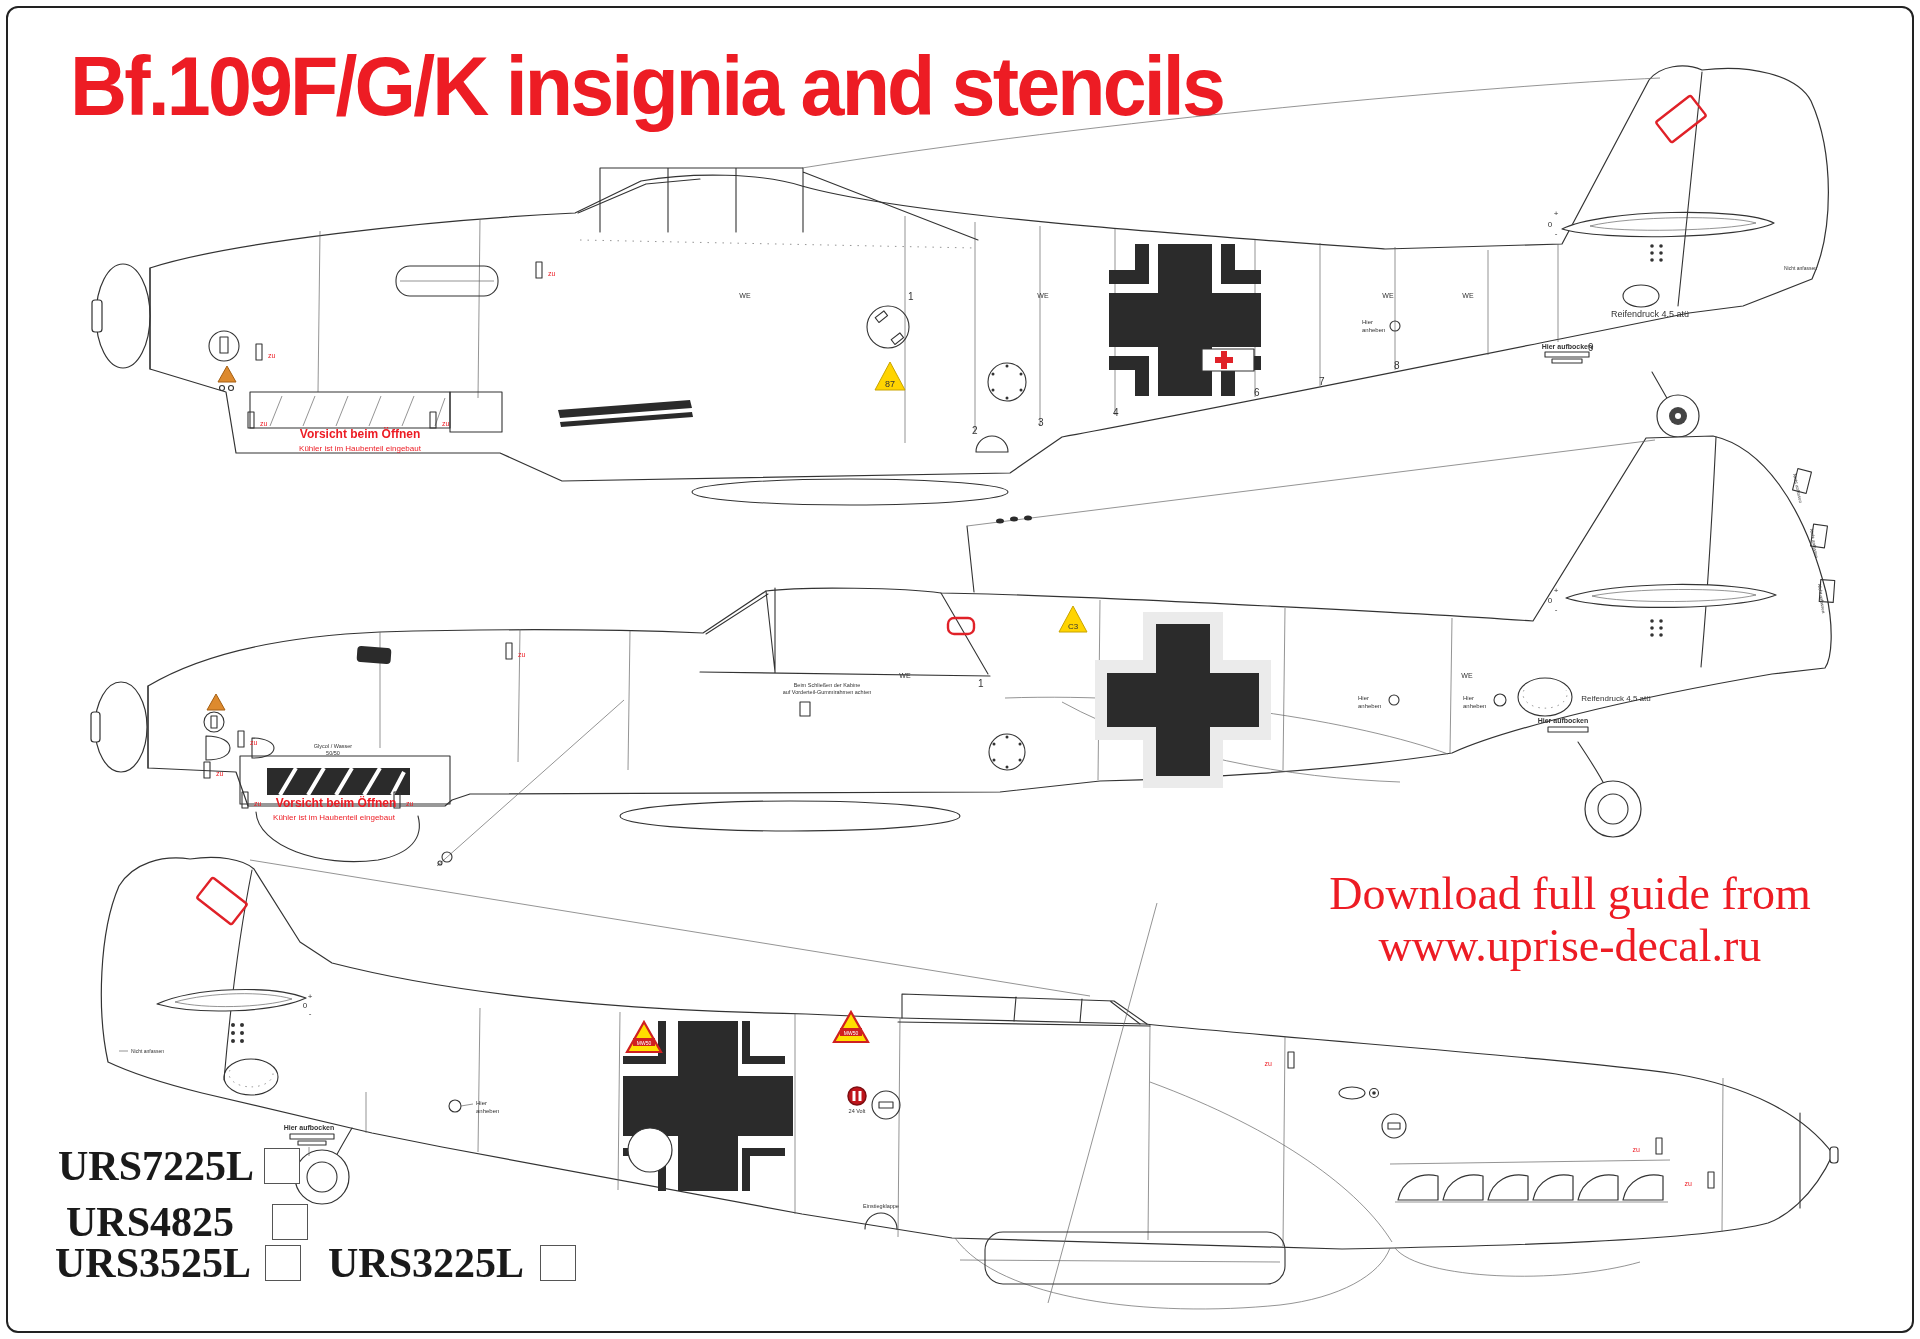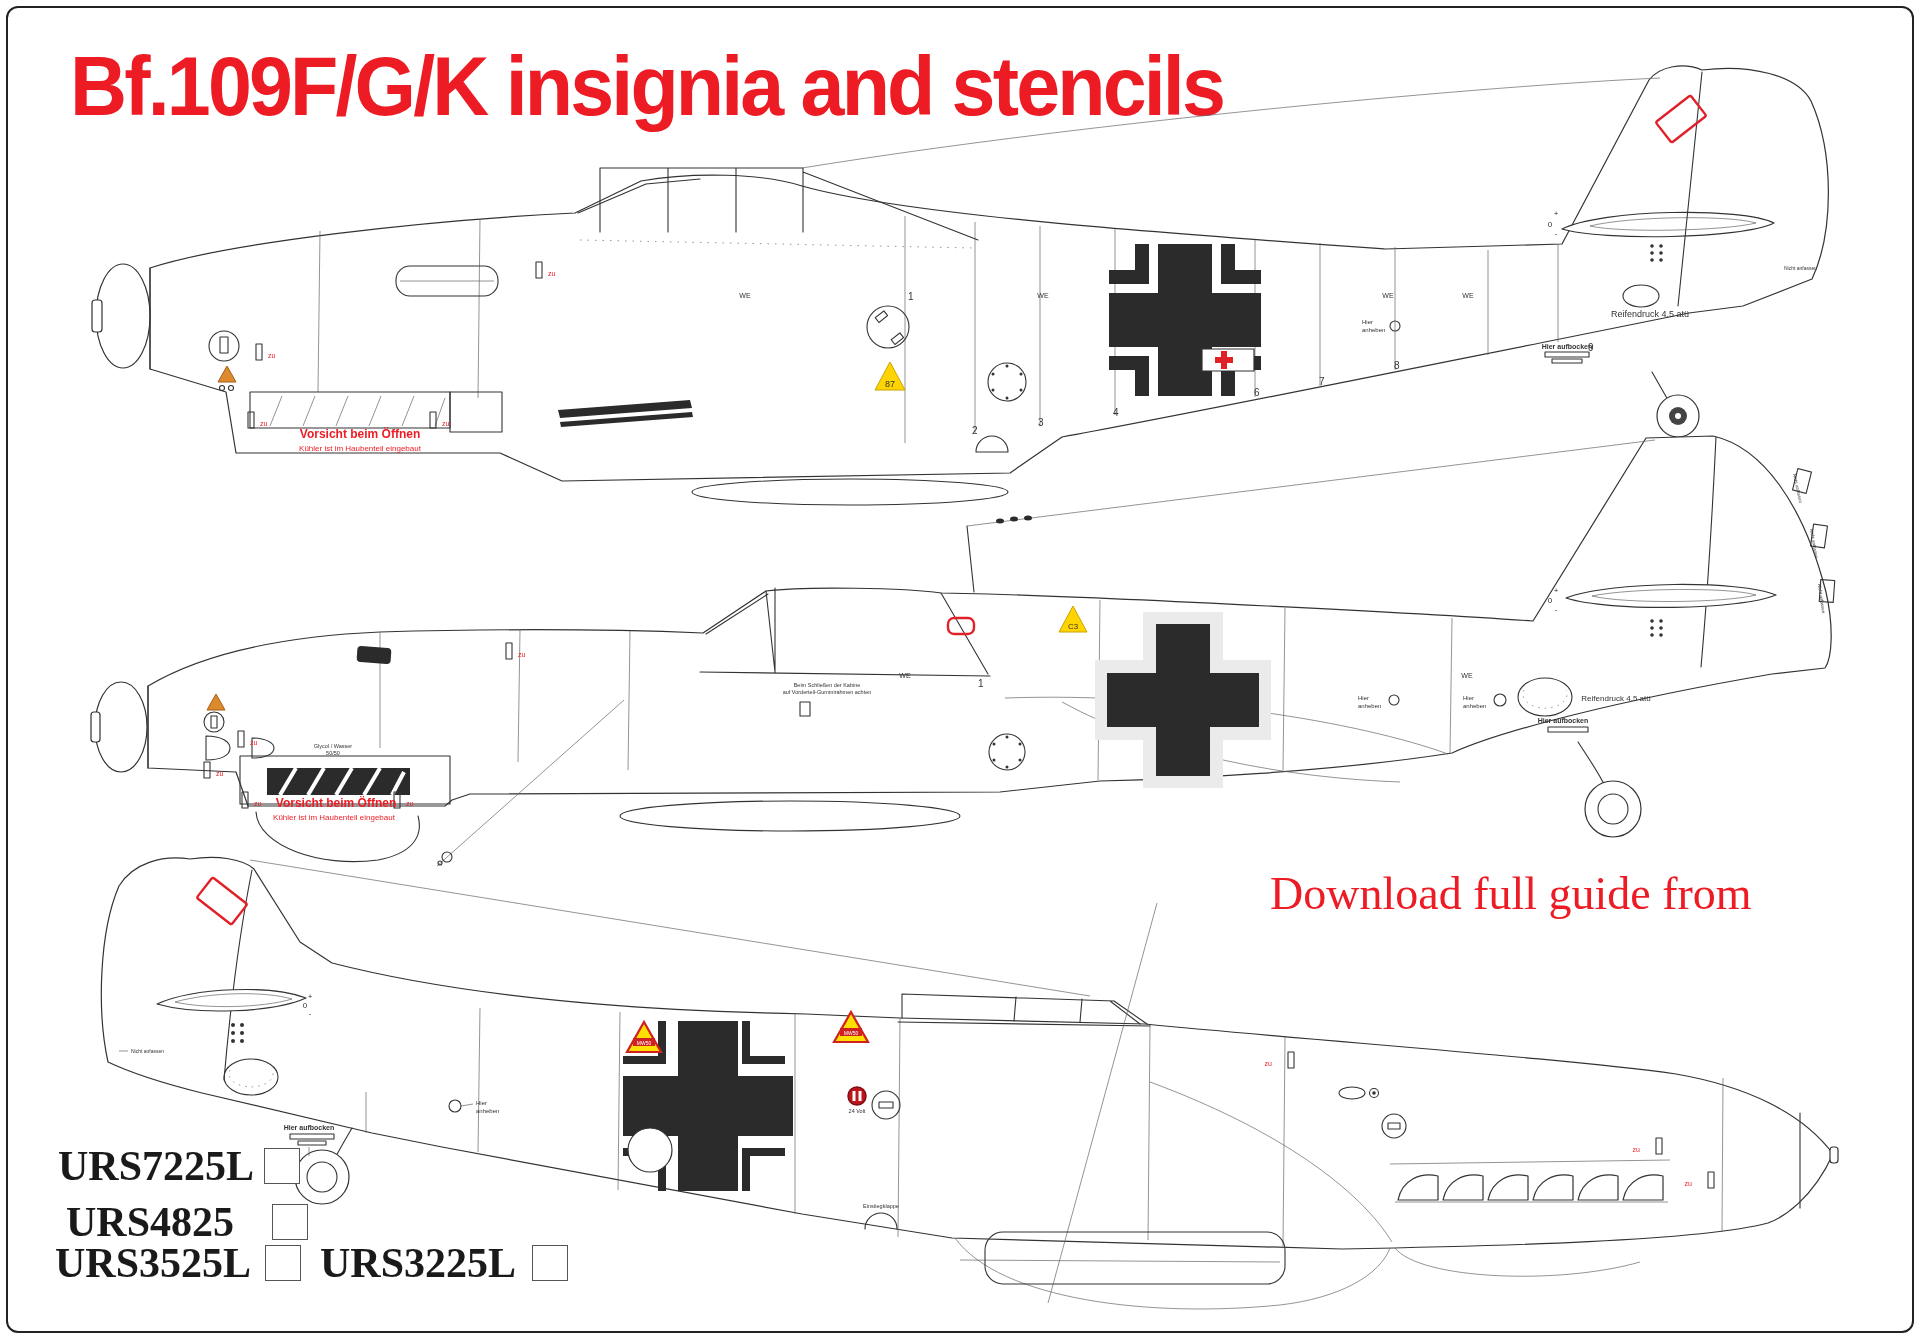--- a/index.html
+++ b/index.html
@@ -1,24 +1,24 @@
 <!DOCTYPE html>
 <html><head>
 <meta charset="utf-8">
 <style>
   html,body{margin:0;padding:0;background:#fff;width:1920px;height:1339px;overflow:hidden;}
   .page{position:absolute;left:0;top:0;width:1920px;height:1339px;background:#fff;font-family:"Liberation Sans",sans-serif;}
   .frame-border{position:absolute;left:6px;top:6px;width:1904px;height:1323px;border:2.5px solid #222;border-radius:12px;}
   .main-title{position:absolute;left:70px;top:38px;width:1160px;color:#ED1C24;font-family:"Liberation Sans",sans-serif;
     font-weight:bold;font-size:84px;letter-spacing:-3px;transform:scaleX(.94);transform-origin:left center;white-space:nowrap;}
-  .download-note{position:absolute;left:1270px;top:868px;width:600px;text-align:left;color:#ED1C24;
+  .download-note{position:absolute;left:1270px;top:868px;width:600px;text-align:center;color:#ED1C24;
     font-family:"Liberation Serif",serif;font-size:46px;line-height:1.12;}
   .product-list{position:absolute;left:50px;top:1138px;font-family:"Liberation Serif",serif;font-size:42px;color:#1a1a1a;}
   .product-row{position:absolute;white-space:nowrap;font-weight:bold;}
-  .pr1{left:8px;top:0px;} .pr2{left:16px;top:56px;} .pr3{left:5px;top:97px;} .pr4{left:270px;top:97px;text-align:center;}
+  .pr1{left:8px;top:0px;} .pr2{left:16px;top:56px;} .pr3{left:5px;top:97px;} .pr4{left:278px;top:97px;text-align:center;}
   .pcode{display:inline-block;vertical-align:middle;}
   .pbox{display:inline-block;vertical-align:middle;width:34px;height:34px;border:1.6px solid #555;margin-left:14px;background:#fff;}
   .pr1 .pbox{margin-left:10px;} .pr4 .pbox{margin-left:16px;}
   svg text{font-family:"Liberation Sans",sans-serif;}
   .s{stroke:#333;fill:none;stroke-width:1.1;stroke-linejoin:round;stroke-linecap:round;}
   .sw{stroke:#333;fill:#fff;stroke-width:1.2;stroke-linejoin:round;}
   .thin{stroke:#666;fill:none;stroke-width:.7;}
   .dk{fill:#2b2b2b;stroke:none;}
   .gy{fill:#ebebeb;stroke:none;}
   .rs{stroke:#E02128;fill:none;stroke-width:2.4;}
@@ -403,20 +403,21 @@
       <path class="thin" d="M119,1051 L128,1051"></path>
       <text class="t mid" x="881" y="1208" font-size="5.5">Einstiegklappe</text>
       <text class="t mid" x="310" y="999" font-size="8">+</text>
       <text class="t mid" x="305" y="1008" font-size="8">0</text>
       <text class="t mid" x="310" y="1016" font-size="8">-</text>
     </g>
   </svg>
 
   <div class="download-note">
     <div>Download full guide from</div>
+    <div>www.uprise-decal.ru</div>
   </div>
 
   <div class="product-list">
     <div class="product-row pr1">
       <span class="pcode">URS7225L</span><span class="pbox"></span>
     </div>
     <div class="product-row pr2">
       <span class="pcode">URS4825</span><span class="pbox" style="margin-left:38px;"></span>
     </div>
     <div class="product-row pr3">

